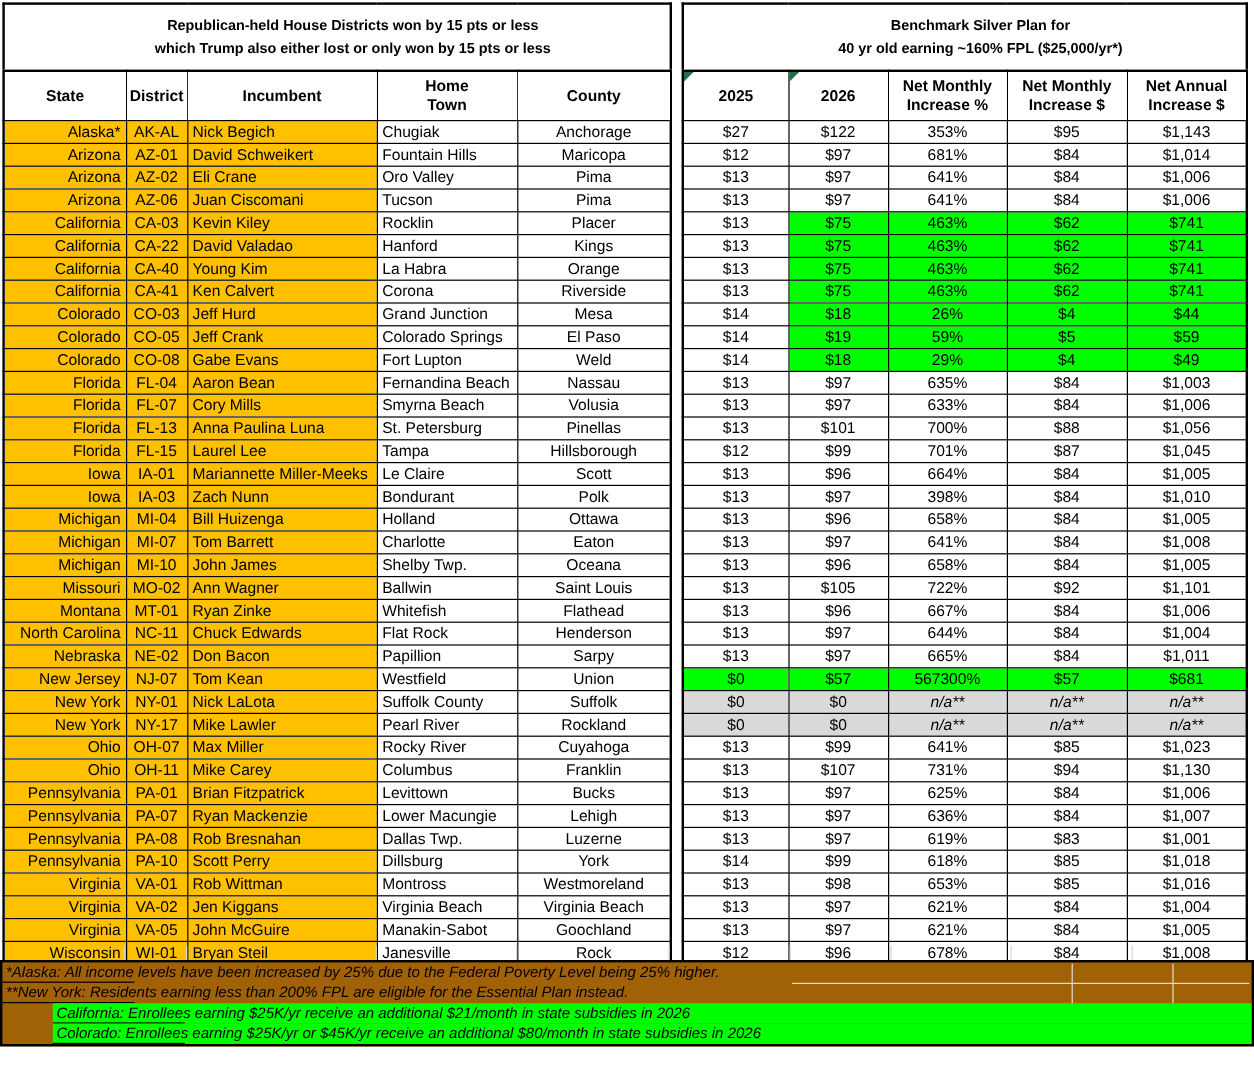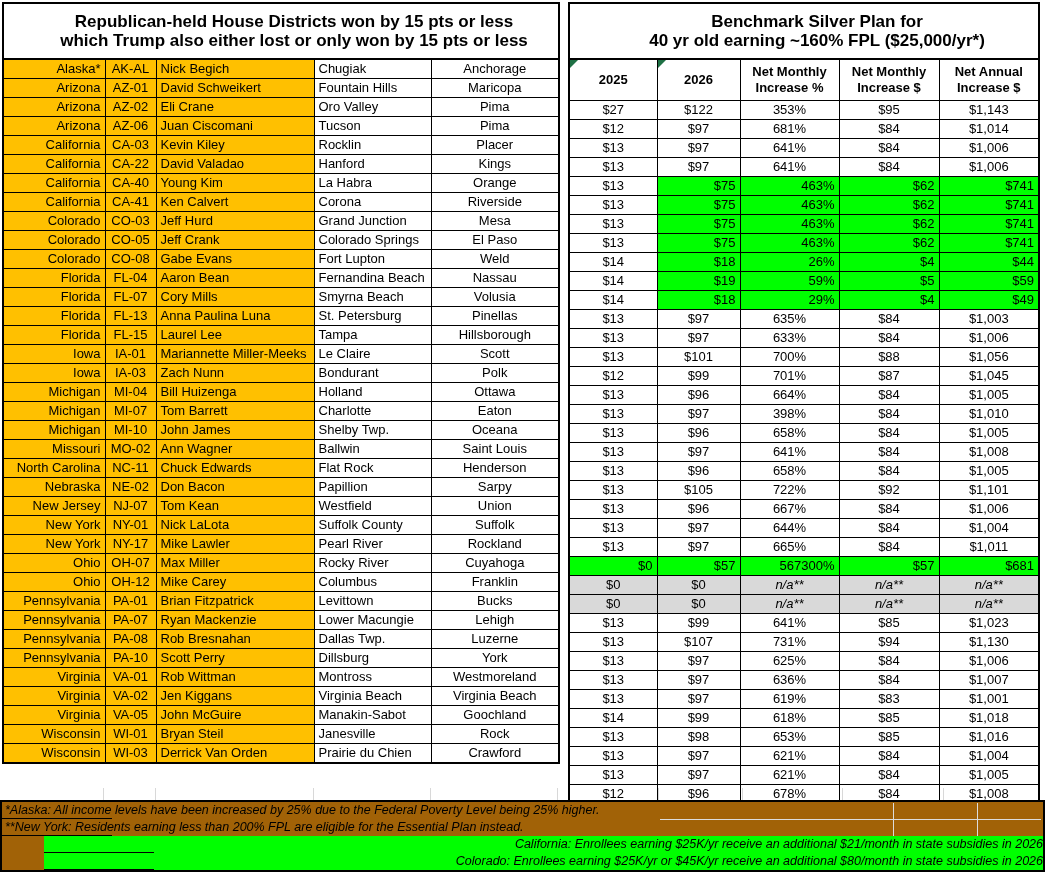--- a/index.html
+++ b/index.html
@@ -5,36 +5,36 @@
   html,body { margin:0; padding:0; background:#fff; }
   #screen {
     position:relative; width:1045px; height:892px; background:#fff;
     font-family:"Liberation Sans", sans-serif; color:#000; overflow:hidden;
   }
   table { border-collapse:collapse; table-layout:fixed; position:absolute; top:2px; background:#fff; }
   #left-table  { left:2px;   width:556px; border:2px solid #000; }
   #right-table { left:568px; width:379px; border:2px solid #000; }
   th, td { border:1px solid #000; overflow:hidden; }
   .title-cell {
-    height:52px; font-weight:bold; font-size:17px; text-align:center;
+    height:52px; font-weight:bold; font-size:12px; text-align:center;
     vertical-align:middle; line-height:19px; white-space:pre-line;
     border-bottom:2px solid #000; background:#fff;padding-left:27px;
   }
   .hdr th {
     height:38px; font-size:13px; font-weight:bold; text-align:center;
     vertical-align:middle; line-height:16px; white-space:pre-line;
     position:relative; background:#fff;
   }
   tbody td {
     height:18px; font-size:13px; line-height:18px; padding:0 4px;
     white-space:nowrap; background:#fff;
   }
   .al-l { text-align:left; } .al-c { text-align:center; } .al-r { text-align:right; }
   .orange { background:#FFC000 !important; }
-  .green  { background:#00FF00 !important;text-align:right; }
+  .green  { background:#00FF00 !important; }
   .gray   { background:#D9D9D9 !important; }
   .na     { font-style:italic; }
   .corner {
     position:absolute; top:0; left:0; width:0; height:0;
     border-top:8px solid #1F7145; border-right:8px solid transparent;
   }
   
   #strip { position:absolute; left:0; top:788px; width:1045px; height:12px; }
   .vgl { position:absolute; top:0; width:1px; height:12px; background:#d8d8d8; }
   
@@ -65,20 +65,28 @@
         <col style="width:51px">
         <col style="width:158px">
         <col style="width:117px">
         <col style="width:128px">
     </colgroup>
     <thead>
       <tr>
         <th class="title-cell" colspan="5">Republican-held House Districts won by 15 pts or less
 which Trump also either lost or only won by 15 pts or less</th>
       </tr>
+      <tr class="hdr">
+        <th>State</th>
+        <th>District</th>
+        <th>Incumbent</th>
+        <th>Home
+Town</th>
+        <th>County</th>
+      </tr>
     </thead>
     <tbody id="left-tbody">
         <tr>
           <td class="orange al-r">Alaska*</td>
           <td class="orange al-c">AK-AL</td>
           <td class="orange al-l">Nick Begich</td>
           <td class="al-l">Chugiak</td>
           <td class="al-c">Anchorage</td>
         </tr>
         <tr>
@@ -215,20 +223,27 @@
           <td class="al-c">Oceana</td>
         </tr>
         <tr>
           <td class="orange al-r">Missouri</td>
           <td class="orange al-c">MO-02</td>
           <td class="orange al-l">Ann Wagner</td>
           <td class="al-l">Ballwin</td>
           <td class="al-c">Saint Louis</td>
         </tr>
         <tr>
+          <td class="orange al-r">Montana</td>
+          <td class="orange al-c">MT-01</td>
+          <td class="orange al-l">Ryan Zinke</td>
+          <td class="al-l">Whitefish</td>
+          <td class="al-c">Flathead</td>
+        </tr>
+        <tr>
           <td class="orange al-r">North Carolina</td>
           <td class="orange al-c">NC-11</td>
           <td class="orange al-l">Chuck Edwards</td>
           <td class="al-l">Flat Rock</td>
           <td class="al-c">Henderson</td>
         </tr>
         <tr>
           <td class="orange al-r">Nebraska</td>
           <td class="orange al-c">NE-02</td>
           <td class="orange al-l">Don Bacon</td>
@@ -258,21 +273,21 @@
         </tr>
         <tr>
           <td class="orange al-r">Ohio</td>
           <td class="orange al-c">OH-07</td>
           <td class="orange al-l">Max Miller</td>
           <td class="al-l">Rocky River</td>
           <td class="al-c">Cuyahoga</td>
         </tr>
         <tr>
           <td class="orange al-r">Ohio</td>
-          <td class="orange al-c">OH-12</td>
+          <td class="orange al-c">OH-11</td>
           <td class="orange al-l">Mike Carey</td>
           <td class="al-l">Columbus</td>
           <td class="al-c">Franklin</td>
         </tr>
         <tr>
           <td class="orange al-r">Pennsylvania</td>
           <td class="orange al-c">PA-01</td>
           <td class="orange al-l">Brian Fitzpatrick</td>
           <td class="al-l">Levittown</td>
           <td class="al-c">Bucks</td>

